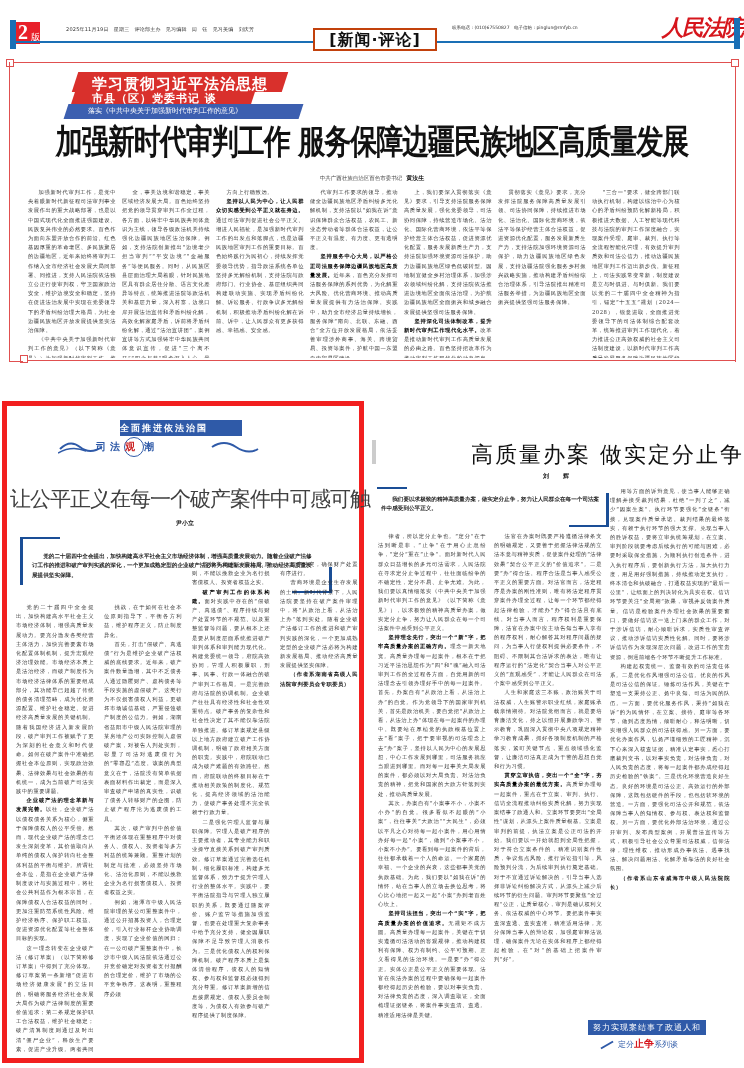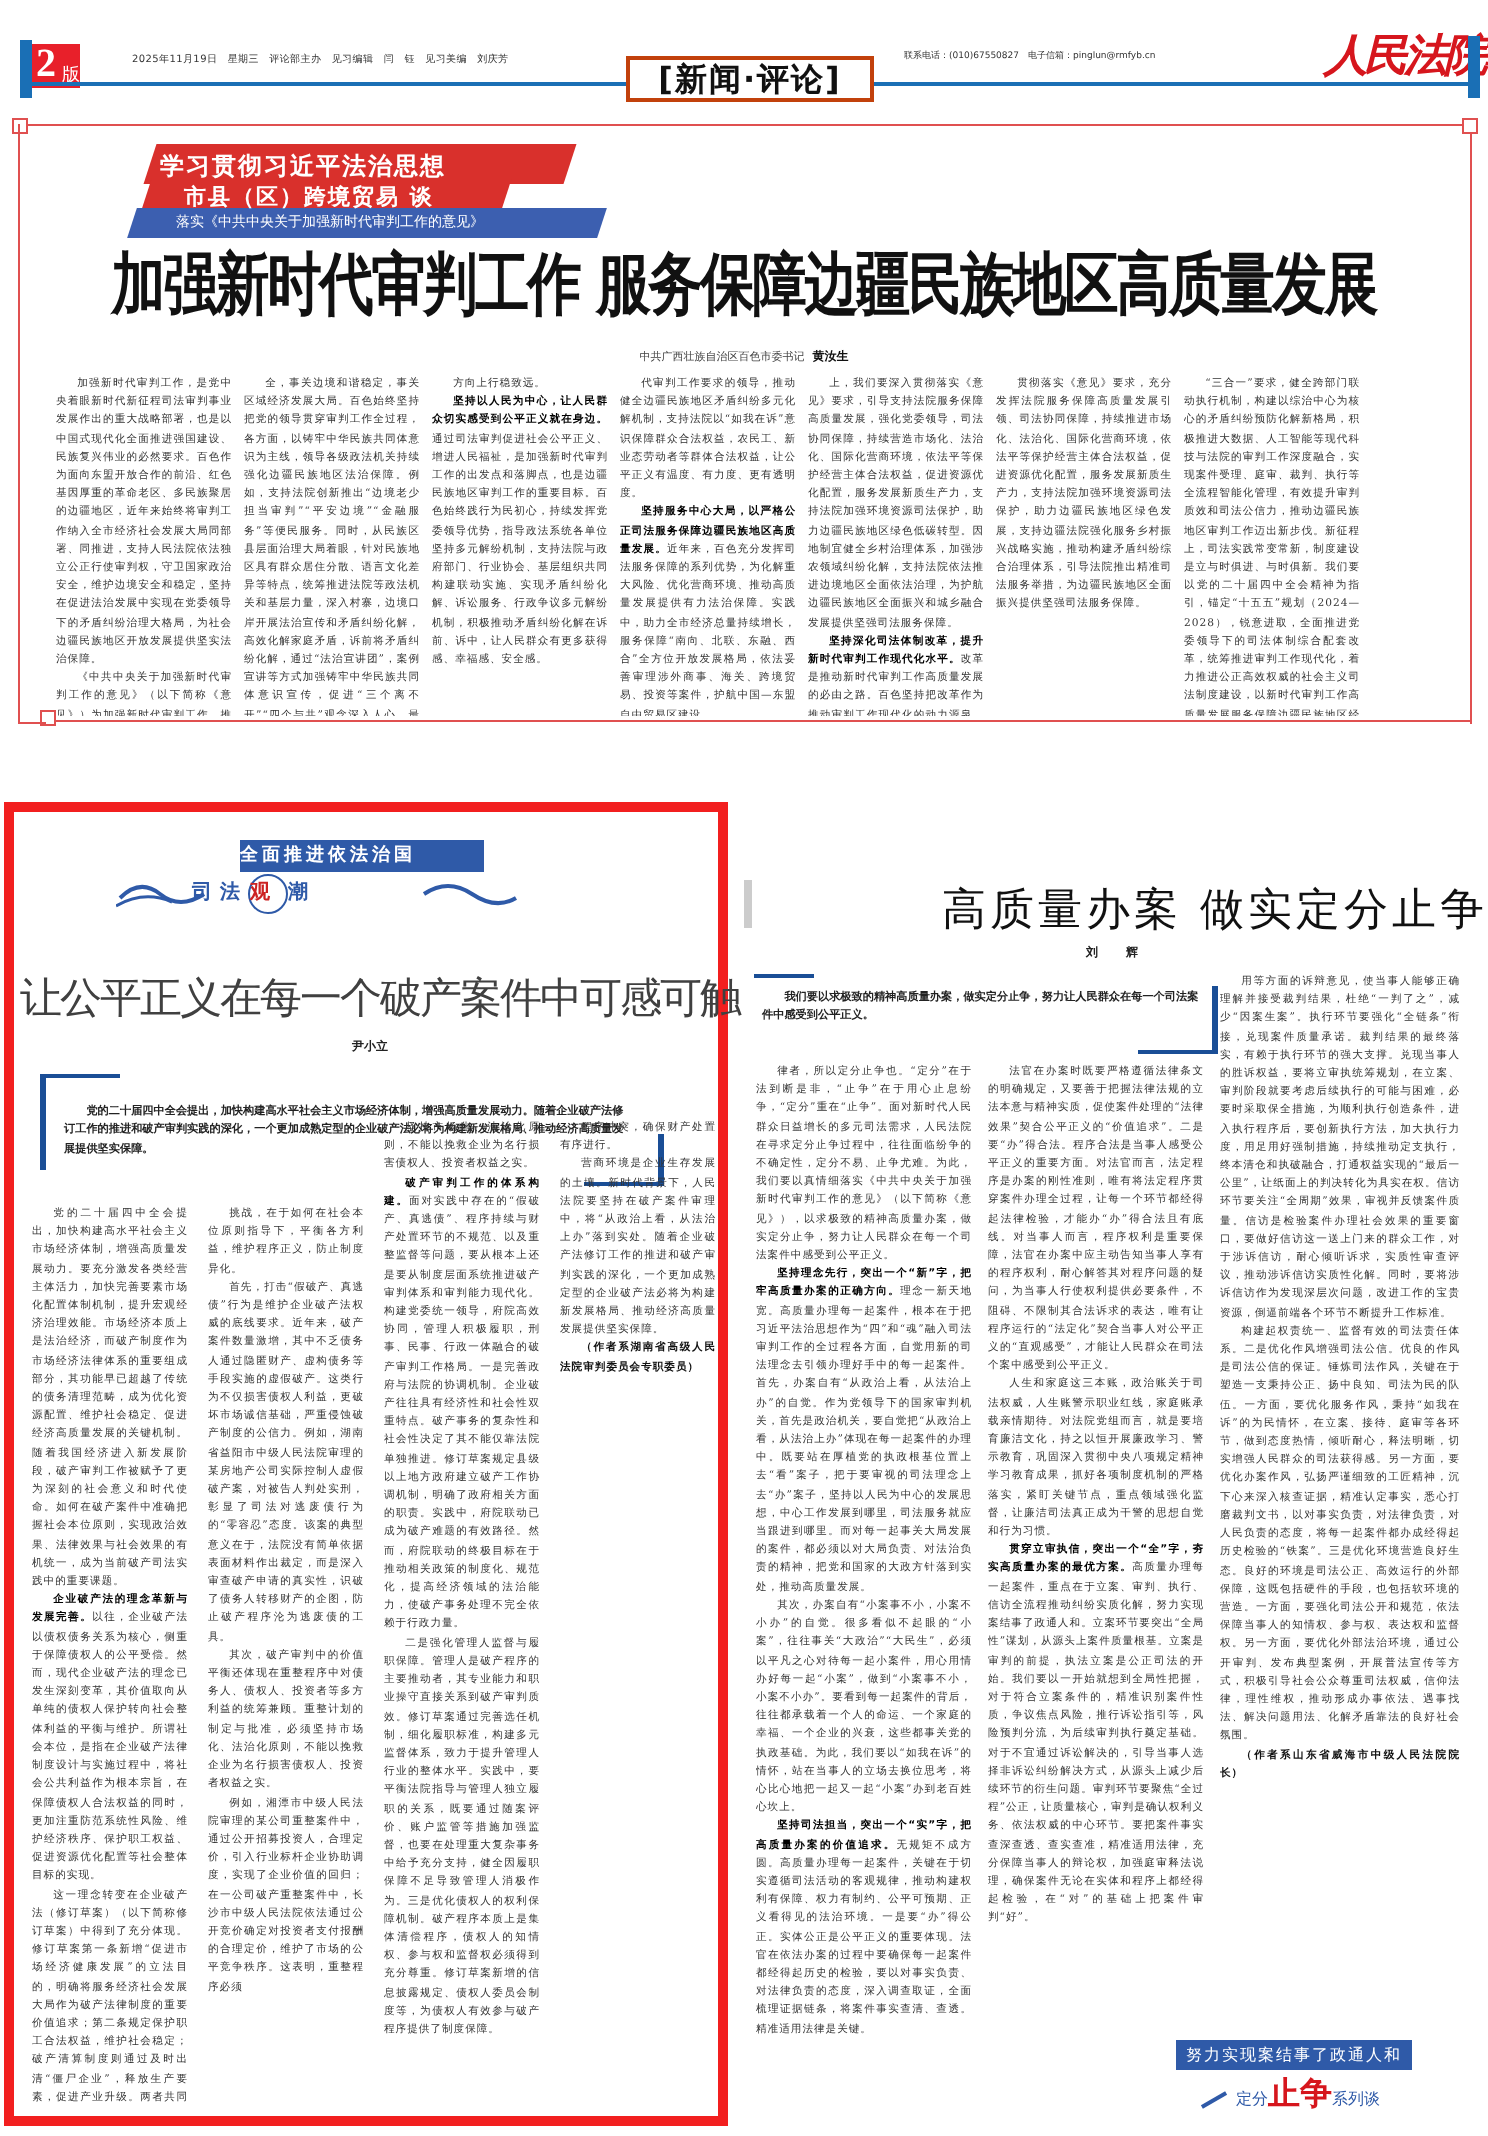--- a/index.html
+++ b/index.html
@@ -21,21 +21,21 @@
   .logo { left: 662px; top: 13px; font: italic bold 22px "DejaVu Serif", serif; color:#d6161d; letter-spacing:-2px; white-space:nowrap;}
   .logo-bar { left: 734px; top: 18px; width: 6px; height: 31px; background:#1a6fb5; }
 
   
   .top-frame { left: 9px; top: 62px; width: 727px; height: 300px; border: 1px solid #e05050; border-bottom: none; }
   .top-frame .corner { position:absolute; width:8px; height:8px; border:1px solid #e05050; background:#fff; }
   .banner1 { left: 75px; top: 72px; width: 210px; height: 20px; background:#d9302c; transform: skewX(-18deg); }
   .banner2 { left: 73px; top: 89px; width: 180px; height: 18px; background:#d9302c; transform: skewX(-18deg); }
   .banner3 { left: 66px; top: 104px; width: 235px; height: 15px; background:#3c5fb0; transform: skewX(-18deg); }
   .banner-text { color:#fff; white-space: nowrap; font-family: "DejaVu Sans", sans-serif; font-weight:bold; }
-  .bt1 { left: 80px; top: 75px; font-size: 12px; letter-spacing:1px; }
+  .bt1 { left: 92px; top: 75px; font-size: 15px; letter-spacing:1px; }
   .bt2 { left: 92px; top: 91px; font-size: 11px; letter-spacing:1px; }
   .bt3 { left: 88px; top: 106px; font-size: 7px; font-weight: normal; }
   .top-title { left: 0; top: 124px; width: 744px; text-align:center; font: bold 27px "DejaVu Sans", sans-serif; color:#111; letter-spacing:-1px; white-space:nowrap; transform: scaleY(1.25); }
   .top-byline { left: 0; top: 174px; width: 744px; text-align:center; font: 5.5px "DejaVu Sans", sans-serif; color:#444; }
   .top-byline b { color:#111; font-size: 6px; margin-left: 4px;}
 
   
   .col { position:absolute; font-size: 5.3px; line-height: 9.2px; color:#333; text-align: justify; overflow:hidden; letter-spacing: .5px; }
   .col p { text-indent: 2em; }
   .col .hd { font-weight: bold; color:#000; font-family: "DejaVu Sans", sans-serif; }
@@ -60,21 +60,21 @@
   .right-title { left: 372px; top: 440px; width: 372px; text-align:right; font: 22px "DejaVu Serif", serif; color:#111; letter-spacing:2px; white-space:nowrap; }
   .right-byline { left: 372px; top: 472px; width: 372px; text-align:center; font: bold 6px "DejaVu Sans", sans-serif; color:#222; letter-spacing:4px;}
   .rlead { left: 377px; top: 487px; width: 232px; height: 40px; }
   .rlead .bt { position:absolute; left:0; top:0; width:30px; height:2px; background:#1a4e96; }
   .rlead .br { position:absolute; right:0; top:6px; width:3px; height:34px; background:#1a4e96; }
   .rlead .bb { position:absolute; right:0; bottom:0; width:40px; height:2px; background:#1a4e96; }
   .rlead-text { position:absolute; left: 4px; top: 8px; width: 222px; font: bold 5.6px "DejaVu Sans", sans-serif; line-height: 9.4px; color:#222; text-indent: 2em; }
 
   .series-badge { left: 588px; top: 1020px; width: 118px; height: 15px; background:#2f5aa8; color:#fff; font: 8px "DejaVu Serif", serif; text-align:center; line-height:15px; letter-spacing:1px;}
   .series-sub { left: 600px; top: 1037px; width: 120px; height: 14px; font: 8px "DejaVu Serif", serif; color:#2f5aa8; }
-  .series-sub b { color:#d6161d; font-size: 16px; text-align: center; }
+  .series-sub b { color:#d6161d; font-size: 10px; text-align: center; }
   .series-sub .pen { display:inline-block; width: 14px; height: 2px; background:#2f5aa8; transform: rotate(-30deg); margin-right: 4px; vertical-align: middle;}
 </style>
 </head>
 <body>
 
 <div class="abs page-num">
   <div class="blue"></div>
   <div class="red">
     <span class="n">2</span>
     <span class="b">版</span>
@@ -93,21 +93,21 @@
 </div>
 <div class="abs" style="left:9px;top:62px;width:1px;height:300px;background:#e05050;"></div>
 <div class="abs" style="left:9px;top:361px;width:14px;height:1px;background:#e05050;"></div>
 <div class="abs" style="left:20px;top:355px;width:8px;height:8px;border:1px solid #e05050;"></div>
 <div class="abs" style="left:28px;top:360px;width:708px;height:1px;background:#e05050;"></div>
 
 <div class="abs banner1"></div>
 <div class="abs banner2"></div>
 <div class="abs banner3"></div>
 <div class="abs banner-text bt1">学习贯彻习近平法治思想</div>
-<div class="abs banner-text bt2">市县（区）跨境贸易 谈</div>
+<div class="abs banner-text bt2">市县（区）党委书记 谈</div>
 <div class="abs banner-text bt3">落实《中共中央关于加强新时代审判工作的意见》</div>
 
 <div class="abs top-title">加强新时代审判工作 服务保障边疆民族地区高质量发展</div>
 <div class="abs top-byline">
   <span>中共广西壮族自治区百色市委书记</span><b>黄汝生</b>
 </div>
 
 <div class="col" style="left:28px;top:188px;width:88px;height:170px;">
     <p>加强新时代审判工作，是党中央着眼新时代新征程司法审判事业发展作出的重大战略部署，也是以中国式现代化全面推进强国建设、民族复兴伟业的必然要求。百色作为面向东盟开放合作的前沿、红色基因厚重的革命老区、多民族聚居的边疆地区，近年来始终将审判工作纳入全市经济社会发展大局同部署、同推进，支持人民法院依法独立公正行使审判权，守卫国家政治安全，维护边境安全和稳定，坚持在促进法治发展中实现在党委领导下的矛盾纠纷治理大格局，为社会边疆民族地区开放发展提供坚实法治保障。</p>
     <p>《中共中央关于加强新时代审判工作的意见》（以下简称《意见》）为加强新时代审判工作、推动审判工作高质量发展提供了根本遵循。我们必须深入贯彻落实习近平法治思想，深刻领会《意见》精髓要义，让《意见》精神在边疆民族地区落地生根、开花结果，更好促进社会公平正义，增进人民福祉，为党和国家长治久安贡献百色力量。</p>

